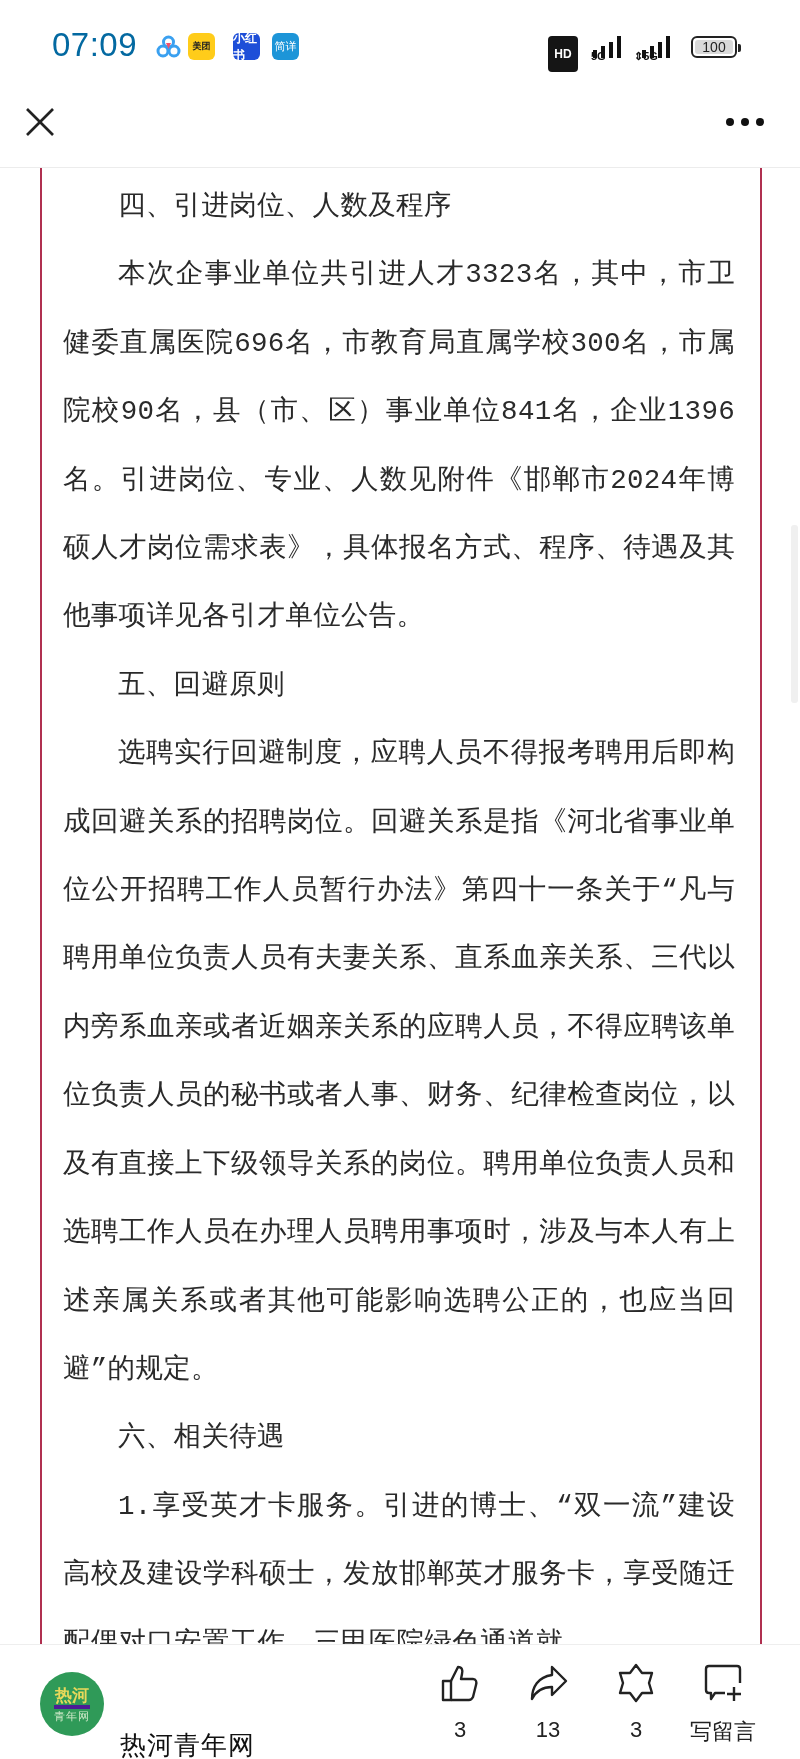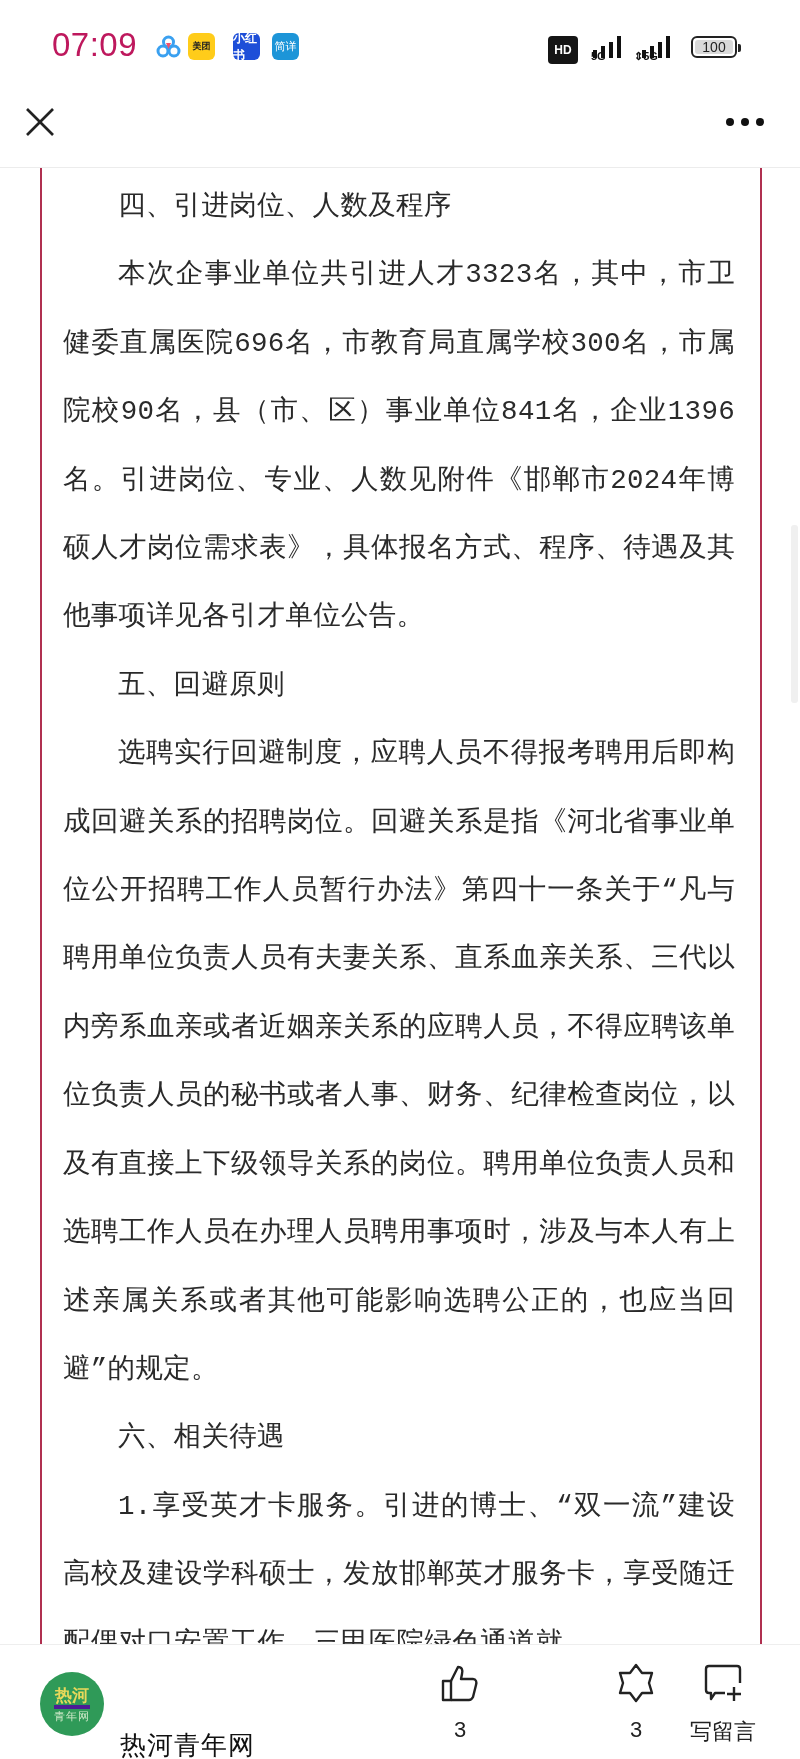--- a/index.html
+++ b/index.html
@@ -1,28 +1,28 @@
 <!DOCTYPE html>
 <html><head>
 <meta charset="utf-8">
 <style>
   * { box-sizing: border-box; margin: 0; padding: 0; }
   html, body { width: 800px; height: 1759px; background: #ffffff; overflow: hidden; }
   body { position: relative; font-family: "DejaVu Sans", "Liberation Sans", sans-serif; color: #222; }
 
   
   .status-bar { position: absolute; top: 0; left: 0; width: 800px; height: 90px; background: #fff; }
-  .clock { position: absolute; left: 52px; top: 26px; font-size: 33px; color: #be185d; letter-spacing: 0.5px; font-family: "Liberation Sans", sans-serif; }
+  .clock { position: absolute; left: 52px; top: 26px; font-size: 33px; color: #0369a1; letter-spacing: 0.5px; font-family: "Liberation Sans", sans-serif; }
   .notif { position: absolute; top: 33px; width: 27px; height: 27px; border-radius: 6px; font-size: 9px; font-weight: bold; display: flex; align-items: center; justify-content: center; }
   .notif-cloud { left: 155px; background: transparent; }
   .notif-meituan { left: 188px; background: #ffcc1a; color: #222; }
   .notif-xhs { left: 233px; background: #1d4ed8; color: #fff; font-size: 12px; }
   .notif-news { left: 272px; background: #1d95d8; color: #fff; font-size: 11px; font-weight: normal; }
 
-  .hd-badge { position: absolute; left: 548px; top: 36px; height: 28px; width: 30px; background: #151515; color: #fff; border-radius: 4px; font-size: 12px; font-weight: bold; display: flex; align-items: center; justify-content: center; font-family: "Liberation Sans", sans-serif; }
+  .hd-badge { position: absolute; left: 548px; top: 36px; height: 36px; width: 30px; background: #151515; color: #fff; border-radius: 4px; font-size: 12px; font-weight: bold; display: flex; align-items: center; justify-content: center; font-family: "Liberation Sans", sans-serif; }
   .sig { position: absolute; top: 30px; height: 28px; }
   .sig .lbl { position: absolute; top: 0; left: 0; font-size: 11px; font-weight: bold; color: #111; font-family: "Liberation Sans", sans-serif; margin-top: 20px; }
   .sig .bar { position: absolute; bottom: 0; width: 4px; background: #111; }
   .sig1 { left: 591px; width: 46px; }
   .sig2 { left: 634px; width: 50px; }
   .battery { position: absolute; left: 691px; top: 36px; width: 46px; height: 22px; border: 2px solid #222; border-radius: 6px; display: flex; align-items: center; justify-content: center; }
   .battery .fill { position: absolute; inset: 2px; background: #d9d9d9; border-radius: 3px; }
   .battery .num { position: relative; font-size: 14px; color: #222; font-family: "Liberation Sans", sans-serif; }
   .battery .tip { position: absolute; right: -6px; top: 6px; width: 3px; height: 8px; background: #222; border-radius: 0 2px 2px 0; }
 
@@ -133,20 +133,26 @@
   <div class="account-name">热河青年网</div>
 
   <div class="action act-like">
     <svg viewBox="0 0 44 44">
       <path d="M5 20 H13 V39 H5 Z" fill="none" stroke="#222" stroke-width="2.4" stroke-linejoin="round"></path>
       <path d="M13 20 L20 6 C24 6 25 9 24 13 L23 18 H35 C38 18 39 21 38 24 L35 36 C34 38 33 39 31 39 H13" fill="none" stroke="#222" stroke-width="2.4" stroke-linejoin="round"></path>
     </svg>
     <span class="cnt">3</span>
   </div>
 
+  <div class="action act-share">
+    <svg viewBox="0 0 44 44">
+      <path d="M26 6 L40 20 L26 34 V26 C16 26 10 30 6 38 C6 26 12 16 26 14 Z" fill="none" stroke="#222" stroke-width="2.4" stroke-linejoin="round"></path>
+    </svg>
+    <span class="cnt">13</span>
+  </div>
 
   <div class="action act-wow">
     <svg viewBox="0 0 44 44">
       <path d="M22 4 L28 12 L38 12 L35 22 L38 32 L28 32 L22 40 L16 32 L6 32 L9 22 L6 12 L16 12 Z" fill="none" stroke="#222" stroke-width="2.4" stroke-linejoin="round"></path>
       <path d="M16 12 L28 32 M28 12 L16 32 M9 22 L35 22" fill="none" stroke="#222" stroke-width="0"></path>
     </svg>
     <span class="cnt">3</span>
   </div>
 
   <div class="action act-comment">

